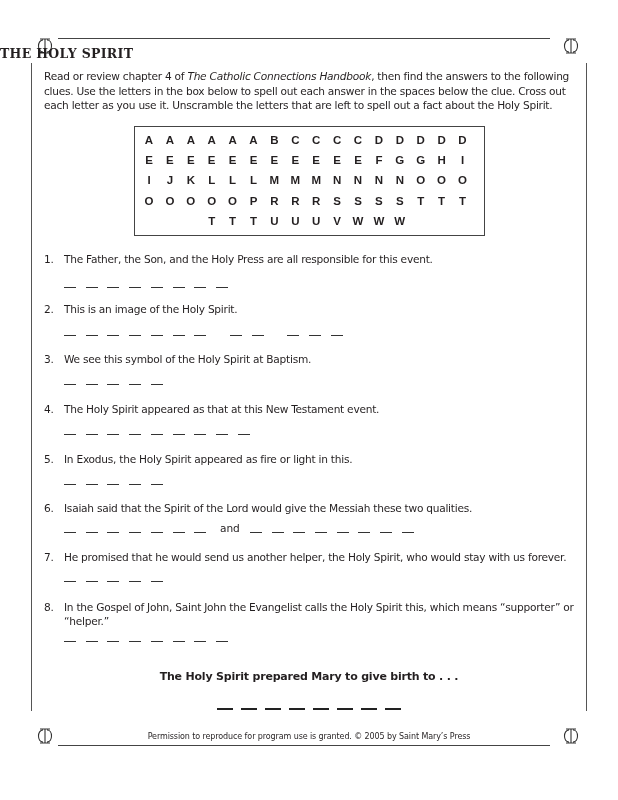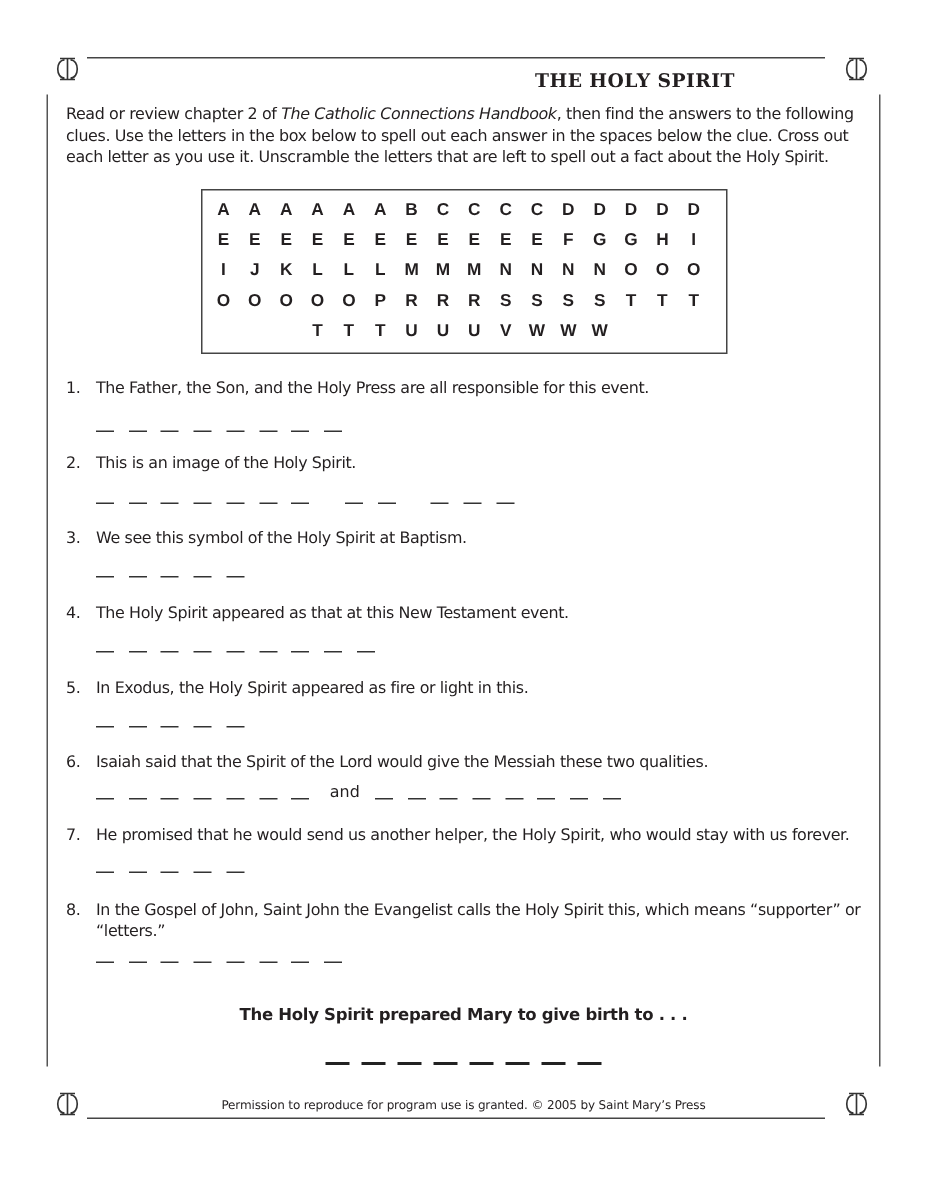--- a/index.html
+++ b/index.html
@@ -7,21 +7,21 @@
   .ornament { position: absolute; width: 18px; height: 16px; }
   .ornament svg { width: 18px; height: 16px; display: block; }
   #orn-tl { left: 36px; top: 38px; }
   #orn-tr { left: 562px; top: 38px; }
   #orn-bl { left: 36px; top: 728px; }
   #orn-br { left: 562px; top: 728px; }
   .top-rule { position: absolute; left: 58px; top: 38px; width: 492px; height: 1px; background: #444; }
   .bottom-rule { position: absolute; left: 58px; top: 745px; width: 492px; height: 1px; background: #444; }
   .frame-left { position: absolute; left: 31px; top: 63px; width: 1px; height: 648px; background: #555; }
   .frame-right { position: absolute; left: 586px; top: 63px; width: 1px; height: 648px; background: #555; }
-  .title { position: absolute; left: 0; width: 490px; top: 46px; text-align: right; font-family: "DejaVu Serif", serif; font-weight: bold; font-size: 12.5px; letter-spacing: 0.3px; }
+  .title { position: absolute; left: 0; width: 490px; top: 46px; text-align: left; font-family: "DejaVu Serif", serif; font-weight: bold; font-size: 12.5px; letter-spacing: 0.3px; }
   .intro { position: absolute; left: 44px; top: 69px; width: 535px; font-size: 10.6px; line-height: 14.5px; font-family: "DejaVu Sans", sans-serif; letter-spacing: -0.25px; }
   .intro i { }
   .grid-box { position: absolute; left: 134px; top: 126px; width: 351px; height: 110px; border: 1.2px solid #444; box-sizing: border-box; }
   .grid-row { position: absolute; left: 0; height: 20px; width: 100%; }
   .grid-cell { position: absolute; width: 20px; text-align: center; font-family: "Liberation Sans", sans-serif; font-weight: bold; font-size: 11.5px; line-height: 20px; }
   .q { position: absolute; left: 44px; font-size: 10.6px; letter-spacing: -0.25px; font-family: "DejaVu Sans", sans-serif; line-height: 14px; }
   .q .num { position: absolute; left: 0; width: 16px; }
   .q .text { position: absolute; left: 20px; width: 530px; }
   .blanks { position: absolute; left: 64px; height: 12px; }
   .blank { position: absolute; top: 0; width: 12px; height: 1px; background: #333; }
@@ -55,21 +55,21 @@
     </svg>
 </div>
 
 <div class="top-rule"></div>
 <div class="frame-left"></div>
 <div class="frame-right"></div>
 <div class="bottom-rule"></div>
 
 <div class="title">THE HOLY SPIRIT</div>
 
-<div class="intro"><span>Read or review chapter 2 of </span><i>The Catholic Connections Handbook</i><span>, then find the answers to the following clues. Use the letters in the box below to spell out each answer in the spaces below the clue. Cross out each letter as you use it. Unscramble the letters that are left to spell out a fact about the Holy Spirit.</span></div>
+<div class="intro"><span>Read or review chapter 4 of </span><i>The Catholic Connections Handbook</i><span>, then find the answers to the following clues. Use the letters in the box below to spell out each answer in the spaces below the clue. Cross out each letter as you use it. Unscramble the letters that are left to spell out a fact about the Holy Spirit.</span></div>
 
 <div class="grid-box" id="grid-box">
     <div class="grid-row" style="top: 3px;">
       <span class="grid-cell" style="left: 4px;">A</span>
       <span class="grid-cell" style="left: 24.9px;">A</span>
       <span class="grid-cell" style="left: 45.8px;">A</span>
       <span class="grid-cell" style="left: 66.7px;">A</span>
       <span class="grid-cell" style="left: 87.6px;">A</span>
       <span class="grid-cell" style="left: 108.5px;">A</span>
       <span class="grid-cell" style="left: 129.4px;">B</span>
@@ -249,21 +249,21 @@
     </div>
     <div class="blanks" style="top: 581px;">
       <span class="blank" style="left: 0px;"></span>
       <span class="blank" style="left: 21.7px;"></span>
       <span class="blank" style="left: 43.4px;"></span>
       <span class="blank" style="left: 65.1px;"></span>
       <span class="blank" style="left: 86.8px;"></span>
     </div>
     <div class="q" style="top: 600px;">
       <span class="num">8.</span>
-      <span class="text">In the Gospel of John, Saint John the Evangelist calls the Holy Spirit this, which means “supporter” or “letters.”</span>
+      <span class="text">In the Gospel of John, Saint John the Evangelist calls the Holy Spirit this, which means “supporter” or “helper.”</span>
     </div>
     <div class="blanks" style="top: 641px;">
       <span class="blank" style="left: 0px;"></span>
       <span class="blank" style="left: 21.7px;"></span>
       <span class="blank" style="left: 43.4px;"></span>
       <span class="blank" style="left: 65.1px;"></span>
       <span class="blank" style="left: 86.8px;"></span>
       <span class="blank" style="left: 108.5px;"></span>
       <span class="blank" style="left: 130.2px;"></span>
       <span class="blank" style="left: 151.9px;"></span>

